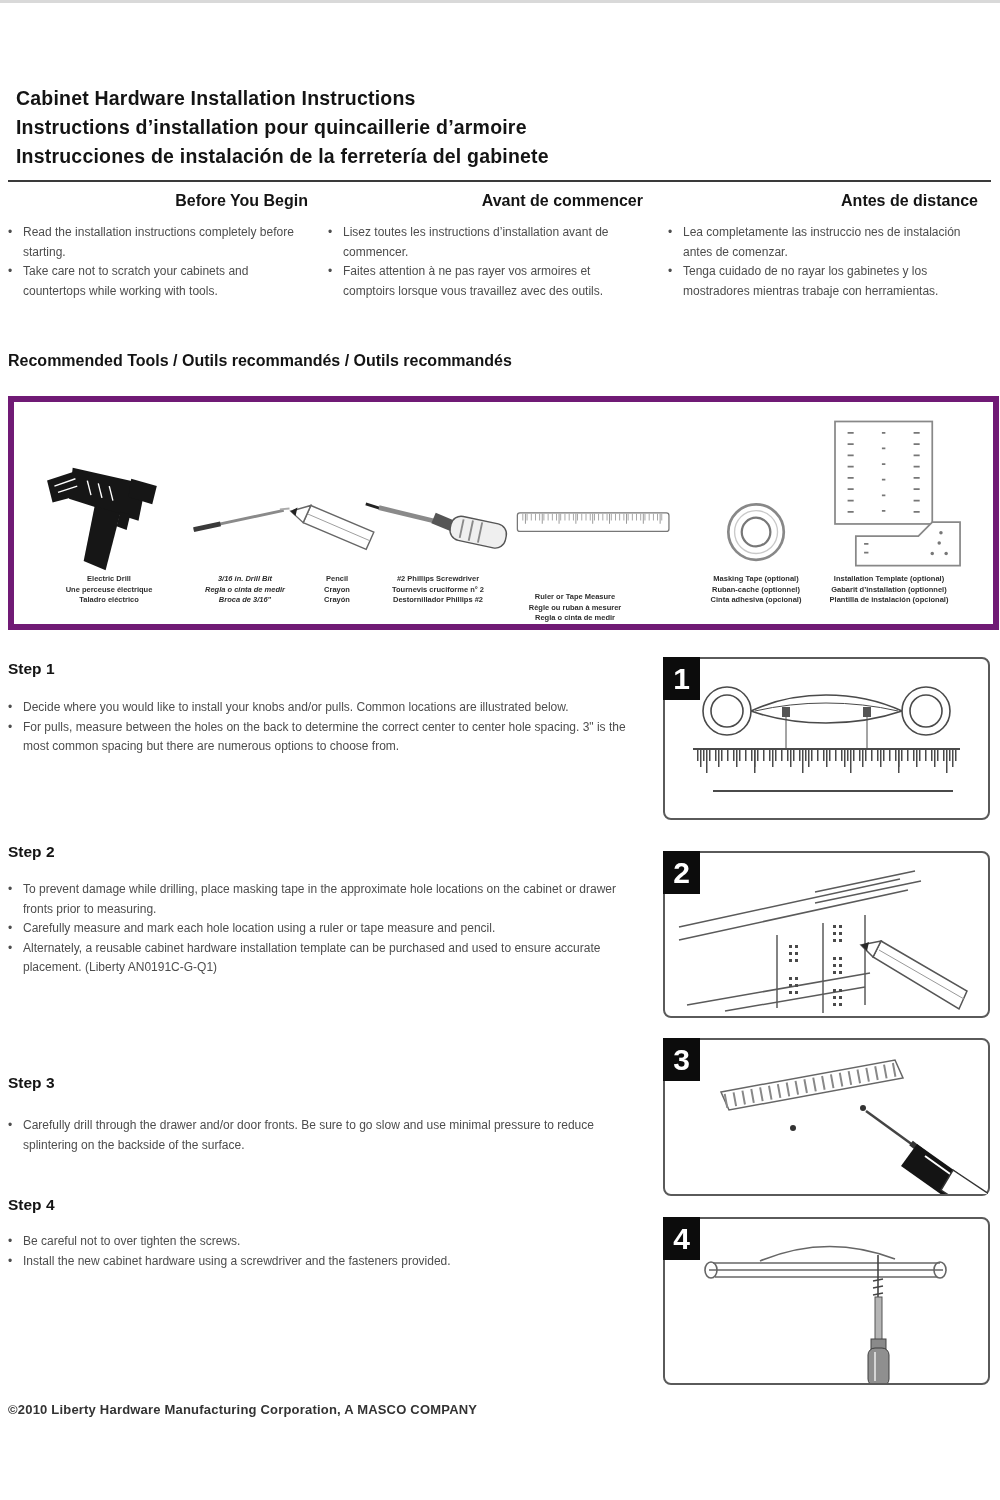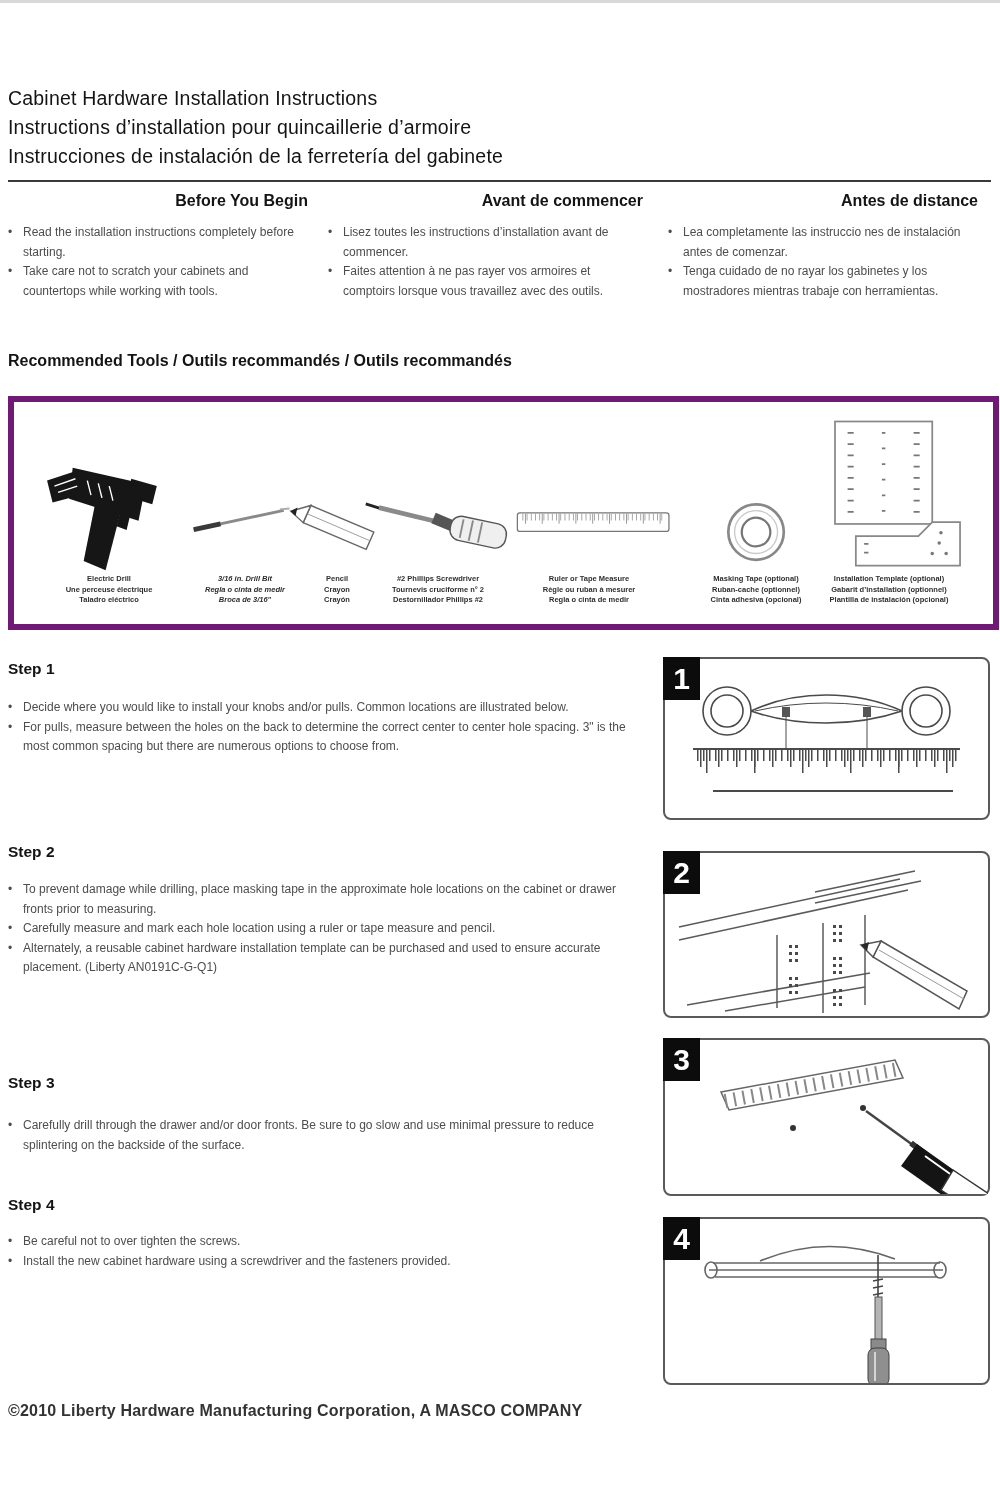--- a/index.html
+++ b/index.html
@@ -2,21 +2,21 @@
 <html><head>
 <meta charset="utf-8">
 <style>
   html,body { margin:0; padding:0; background:#ffffff; }
   .page {
     position:relative; width:1000px; height:1500px; background:#ffffff;
     font-family:"Liberation Sans", sans-serif; color:#2b2b2b; overflow:hidden;
   }
   .scan-edge { position:absolute; top:0; left:0; width:1000px; height:3px; background:#d9d9d9; }
 
-  .title { position:absolute; left:8px; top:84px; font-weight:normal; font-size:19.5px; line-height:29px; color:#141414; letter-spacing:0.2px; }
+  .title { position:absolute; left:16px; top:84px; font-weight:bold; font-size:19.5px; line-height:29px; color:#141414; letter-spacing:0.2px; }
 
   .rule { position:absolute; left:8px; width:983px; height:2px; background:#3a3a3a; }
 
   .col-head { font-weight:bold; font-size:16px; color:#141414; margin:0 0 13px 0;text-align:right; }
   .byb-col { position:absolute; top:192px; }
   .li { position:relative; padding-left:15px; font-size:12px; line-height:19.5px; color:#4d4d4d; }
   .li::before { content:"•"; position:absolute; left:0; top:0; color:#4d4d4d; }
 
   .tools-heading { position:absolute; left:8px; top:352px; margin:0; font-weight:bold; font-size:16px; color:#141414; }
 
@@ -27,21 +27,21 @@
   .step-head { position:absolute; left:8px; margin:0; font-weight:bold; font-size:15.5px; color:#141414; }
   .step-bullets { position:absolute; left:8px; width:638px; }
 
   .fig { position:absolute; left:663px; width:327px; border:2px solid #5a5a5a; border-radius:8px; background:#fff; box-sizing:border-box; }
   .badge {
     position:absolute; top:-2px; left:-2px; width:37px; height:43px; background:#0c0c0c;
     color:#ffffff; font-weight:bold; font-size:30px; display:flex; align-items:center; justify-content:center;
   }
   .fig svg { position:absolute; top:0; left:0; width:100%; height:100%; }
 
-  .footer { position:absolute; left:8px; top:1402px; font-weight:bold; font-size:16px; color:#333333; letter-spacing:0.2px; }
+  .footer { position:absolute; left:8px; top:1402px; font-weight:bold; font-size:13px; color:#333333; letter-spacing:0.2px; }
 </style>
 </head>
 <body>
 
 <div class="page">
   <div class="scan-edge"></div>
 
   <header class="title">
     <div>Cabinet Hardware Installation Instructions</div>
     <div>Instructions d’installation pour quincaillerie d’armoire</div>
@@ -142,21 +142,21 @@
       <div>Destornillador Phillips #2</div>
     </div>
 
     <div class="tool-art" style="left:500px; top:102px; width:160px; height:38px;">
       <svg viewBox="0 0 190 40" width="100%" height="100%">
         <rect x="4" y="8" width="180" height="22" rx="3" fill="#ffffff" stroke="#777777" stroke-width="1.5"></rect>
         <line x1="10" y1="13" x2="180" y2="13" stroke="#999999" stroke-width="8" stroke-dasharray="1 4"></line>
         <line x1="13" y1="15" x2="180" y2="15" stroke="#888888" stroke-width="12" stroke-dasharray="1 19"></line>
       </svg>
     </div>
-    <div class="tool-cap" style="left:500px; width:150px;">
+    <div class="tool-cap" style="left:486px; width:150px;margin-top:18px;">
       <div>Ruler or Tape Measure</div>
       <div>Règle ou ruban à mesurer</div>
       <div>Regla o cinta de medir</div>
     </div>
 
     <div class="tool-art" style="left:700px; top:88px; width:85px; height:85px;">
       <svg viewBox="0 0 95 95" width="100%" height="100%">
         <circle cx="47" cy="47" r="31" fill="none" stroke="#888888" stroke-width="3"></circle>
         <circle cx="47" cy="47" r="24" fill="none" stroke="#c9c9c9" stroke-width="1.5"></circle>
         <circle cx="47" cy="47" r="16" fill="none" stroke="#777777" stroke-width="2.5"></circle>

